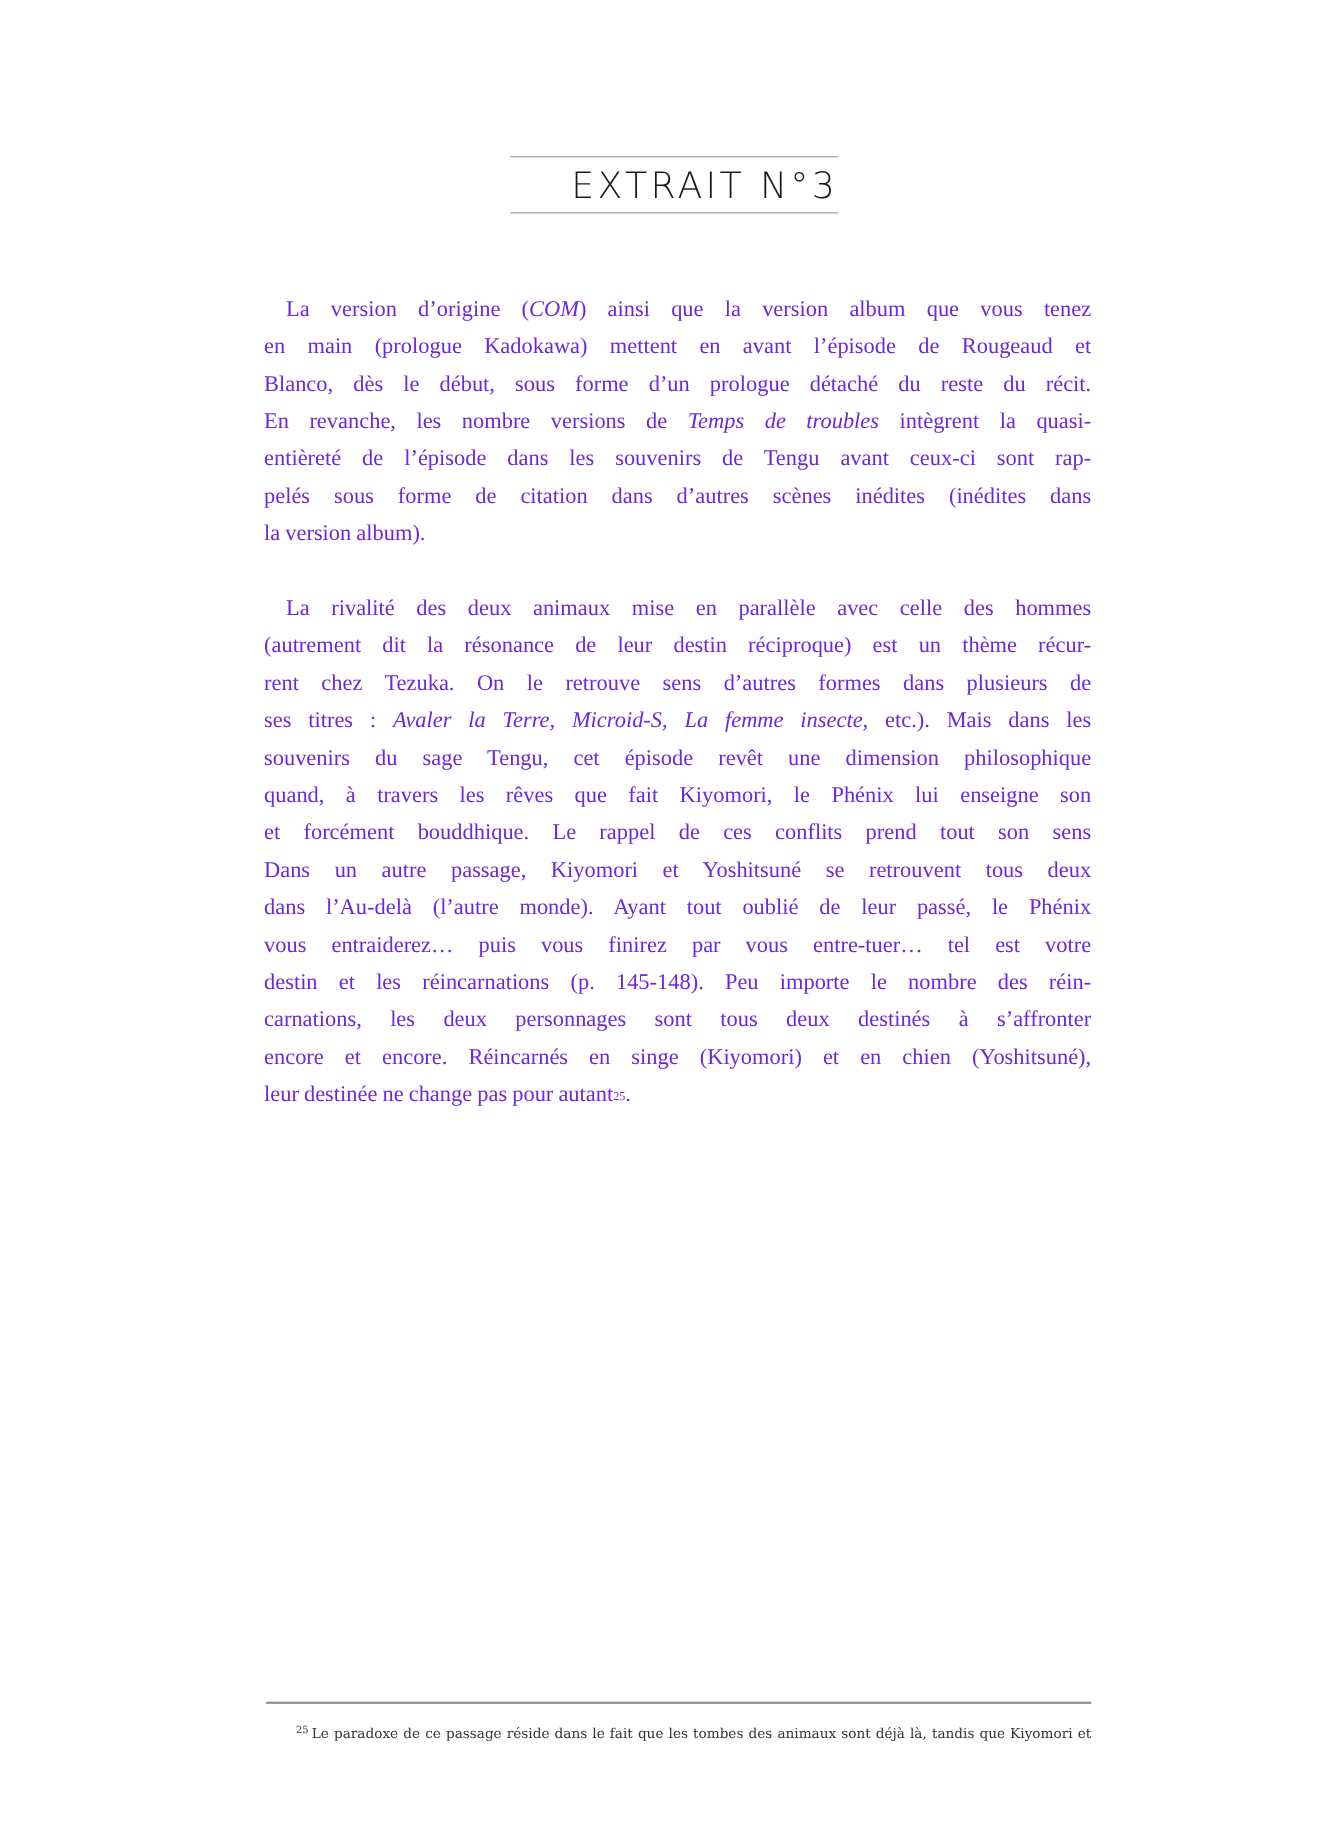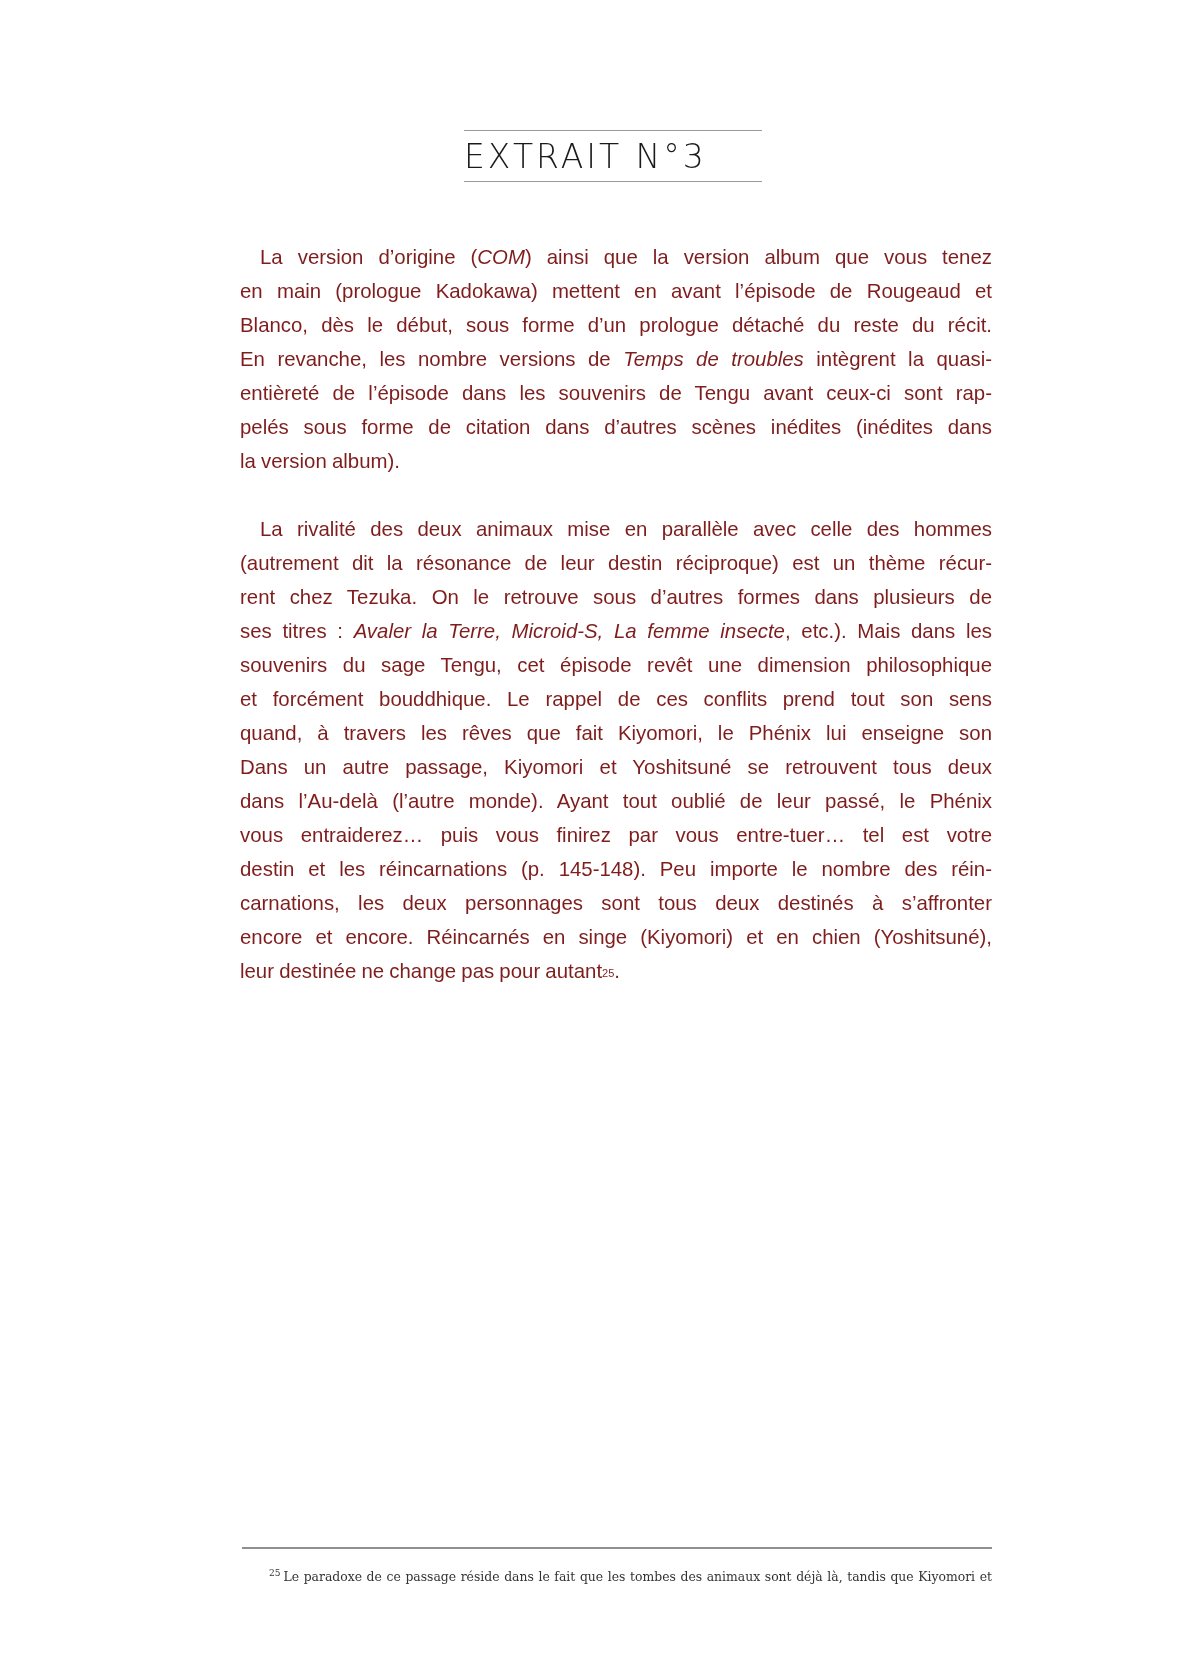--- a/index.html
+++ b/index.html
@@ -10,46 +10,46 @@
     body {
       width: 1200px;
       height: 1680px;
       position: relative;
       overflow: hidden;
       color: #222222;
     }
     .title-block {
       position: absolute;
       left: 464px;
-      top: 130px;
+      top: 142px;
       width: 298px;
       height: 50px;
       border-top: 1.5px solid #9a9a9a;
       border-bottom: 1.5px solid #9a9a9a;
       display: flex;
       align-items: center;
-      justify-content: flex-start;
+      justify-content: flex-end;
     }
     .title {
       font-family: "DejaVu Sans", sans-serif;
       font-weight: 300;
       font-size: 33px;
       letter-spacing: 3px;
       color: #1a1a1a;
       margin: 0;
     }
     .body-text {
       position: absolute;
       left: 240px;
-      top: 240px;
+      top: 264px;
       width: 752px;
-      font-family: Liberation Sans, sans-serif;
+      font-family: Liberation Serif, serif;
       font-size: 20.4px;
       line-height: 34px;
-      color: #7f1d1d;
+      color: #6d28d9;
       text-align: justify;
       word-spacing: -0.5px;
     }
     .para {
       margin: 0;
       text-indent: 20px;
     }
     .para + .para {
       margin-top: 34px;
     }
@@ -112,25 +112,25 @@
       <span class="line"><span>en main (prologue Kadokawa) mettent en avant l’épisode de Rougeaud et</span></span>
       <span class="line"><span>Blanco, dès le début, sous forme d’un prologue détaché du reste du récit.</span></span>
       <span class="line"><span>En revanche, les nombre versions de </span><em>Temps de troubles</em><span> intègrent la quasi-</span></span>
       <span class="line"><span>entièreté de l’épisode dans les souvenirs de Tengu avant ceux-ci sont rap-</span></span>
       <span class="line"><span>pelés sous forme de citation dans d’autres scènes inédites (inédites dans</span></span>
       <span class="line last"><span>la version album).</span></span>
     </p>
     <p class="para">
       <span class="line"><span>La rivalité des deux animaux mise en parallèle avec celle des hommes</span></span>
       <span class="line"><span>(autrement dit la résonance de leur destin réciproque) est un thème récur-</span></span>
-      <span class="line"><span>rent chez Tezuka. On le retrouve sous d’autres formes dans plusieurs de</span></span>
+      <span class="line"><span>rent chez Tezuka. On le retrouve sens d’autres formes dans plusieurs de</span></span>
       <span class="line"><span>ses titres : </span><em>Avaler la Terre, Microid-S, La femme insecte</em><span>, etc.). Mais dans les</span></span>
       <span class="line"><span>souvenirs du sage Tengu, cet épisode revêt une dimension philosophique</span></span>
+      <span class="line"><span>quand, à travers les rêves que fait Kiyomori, le Phénix lui enseigne son</span></span>
       <span class="line"><span>et forcément bouddhique. Le rappel de ces conflits prend tout son sens</span></span>
-      <span class="line"><span>quand, à travers les rêves que fait Kiyomori, le Phénix lui enseigne son</span></span>
       <span class="line"><span>Dans un autre passage, Kiyomori et Yoshitsuné se retrouvent tous deux</span></span>
       <span class="line"><span>dans l’Au-delà (l’autre monde). Ayant tout oublié de leur passé, le Phénix</span></span>
       <span class="line"><span>vous entraiderez… puis vous finirez par vous entre-tuer… tel est votre</span></span>
       <span class="line"><span>destin et les réincarnations (p. 145-148). Peu importe le nombre des réin-</span></span>
       <span class="line"><span>carnations, les deux personnages sont tous deux destinés à s’affronter</span></span>
       <span class="line"><span>encore et encore. Réincarnés en singe (Kiyomori) et en chien (Yoshitsuné),</span></span>
       <span class="line last"><span>leur destinée ne change pas pour autant</span><span class="fnref">25</span><span>.</span></span>
     </p>
   </div>
 

